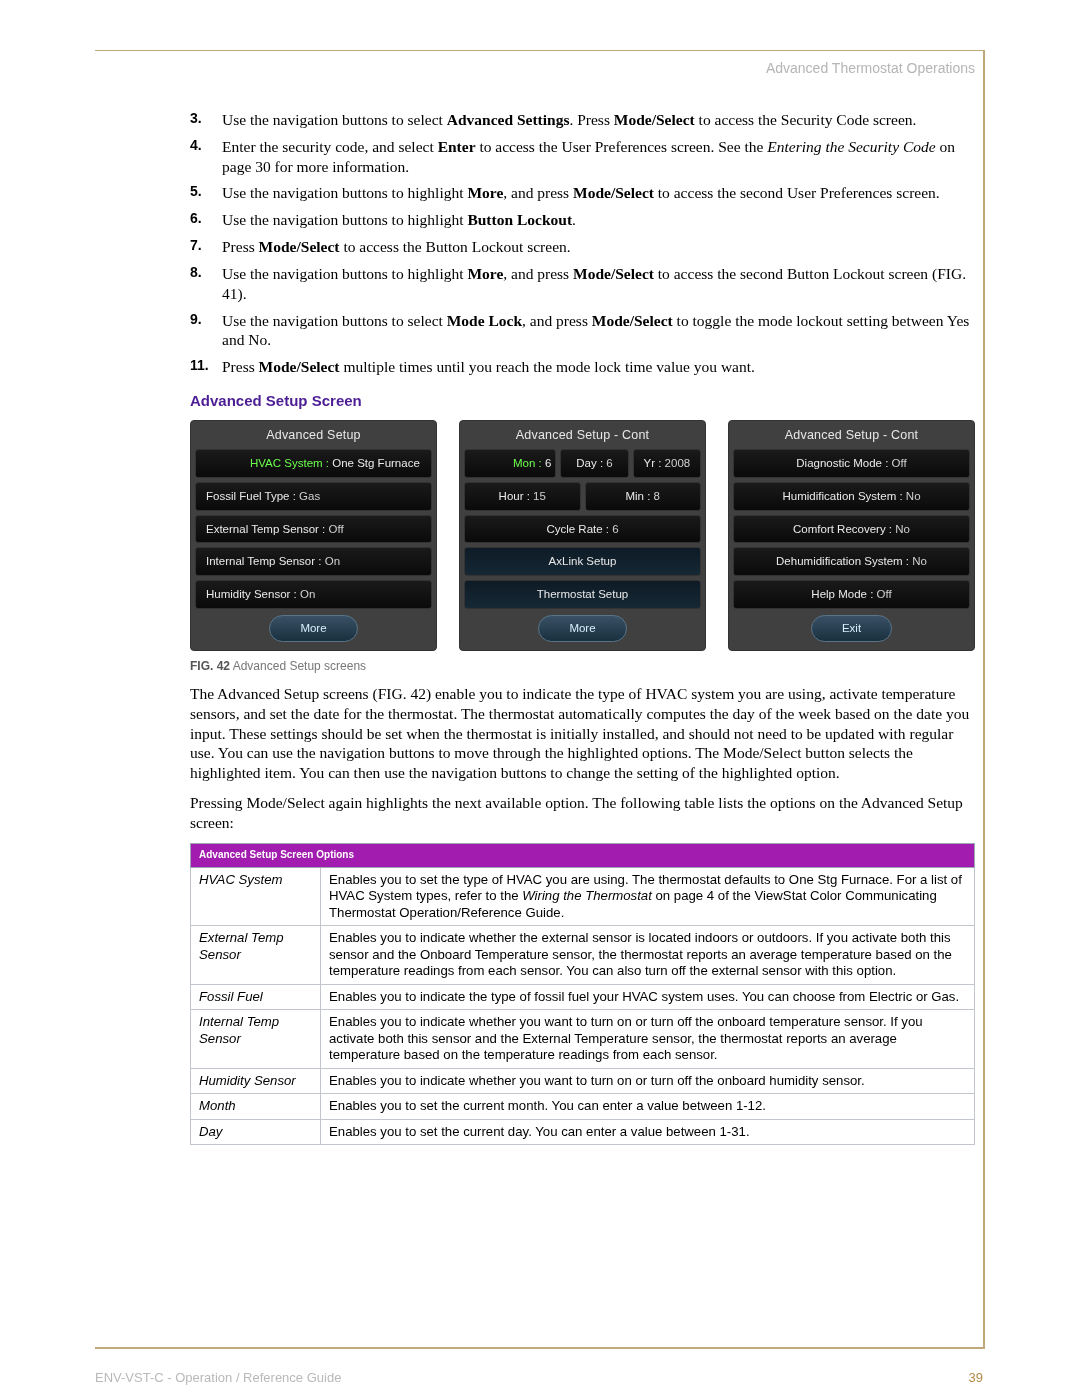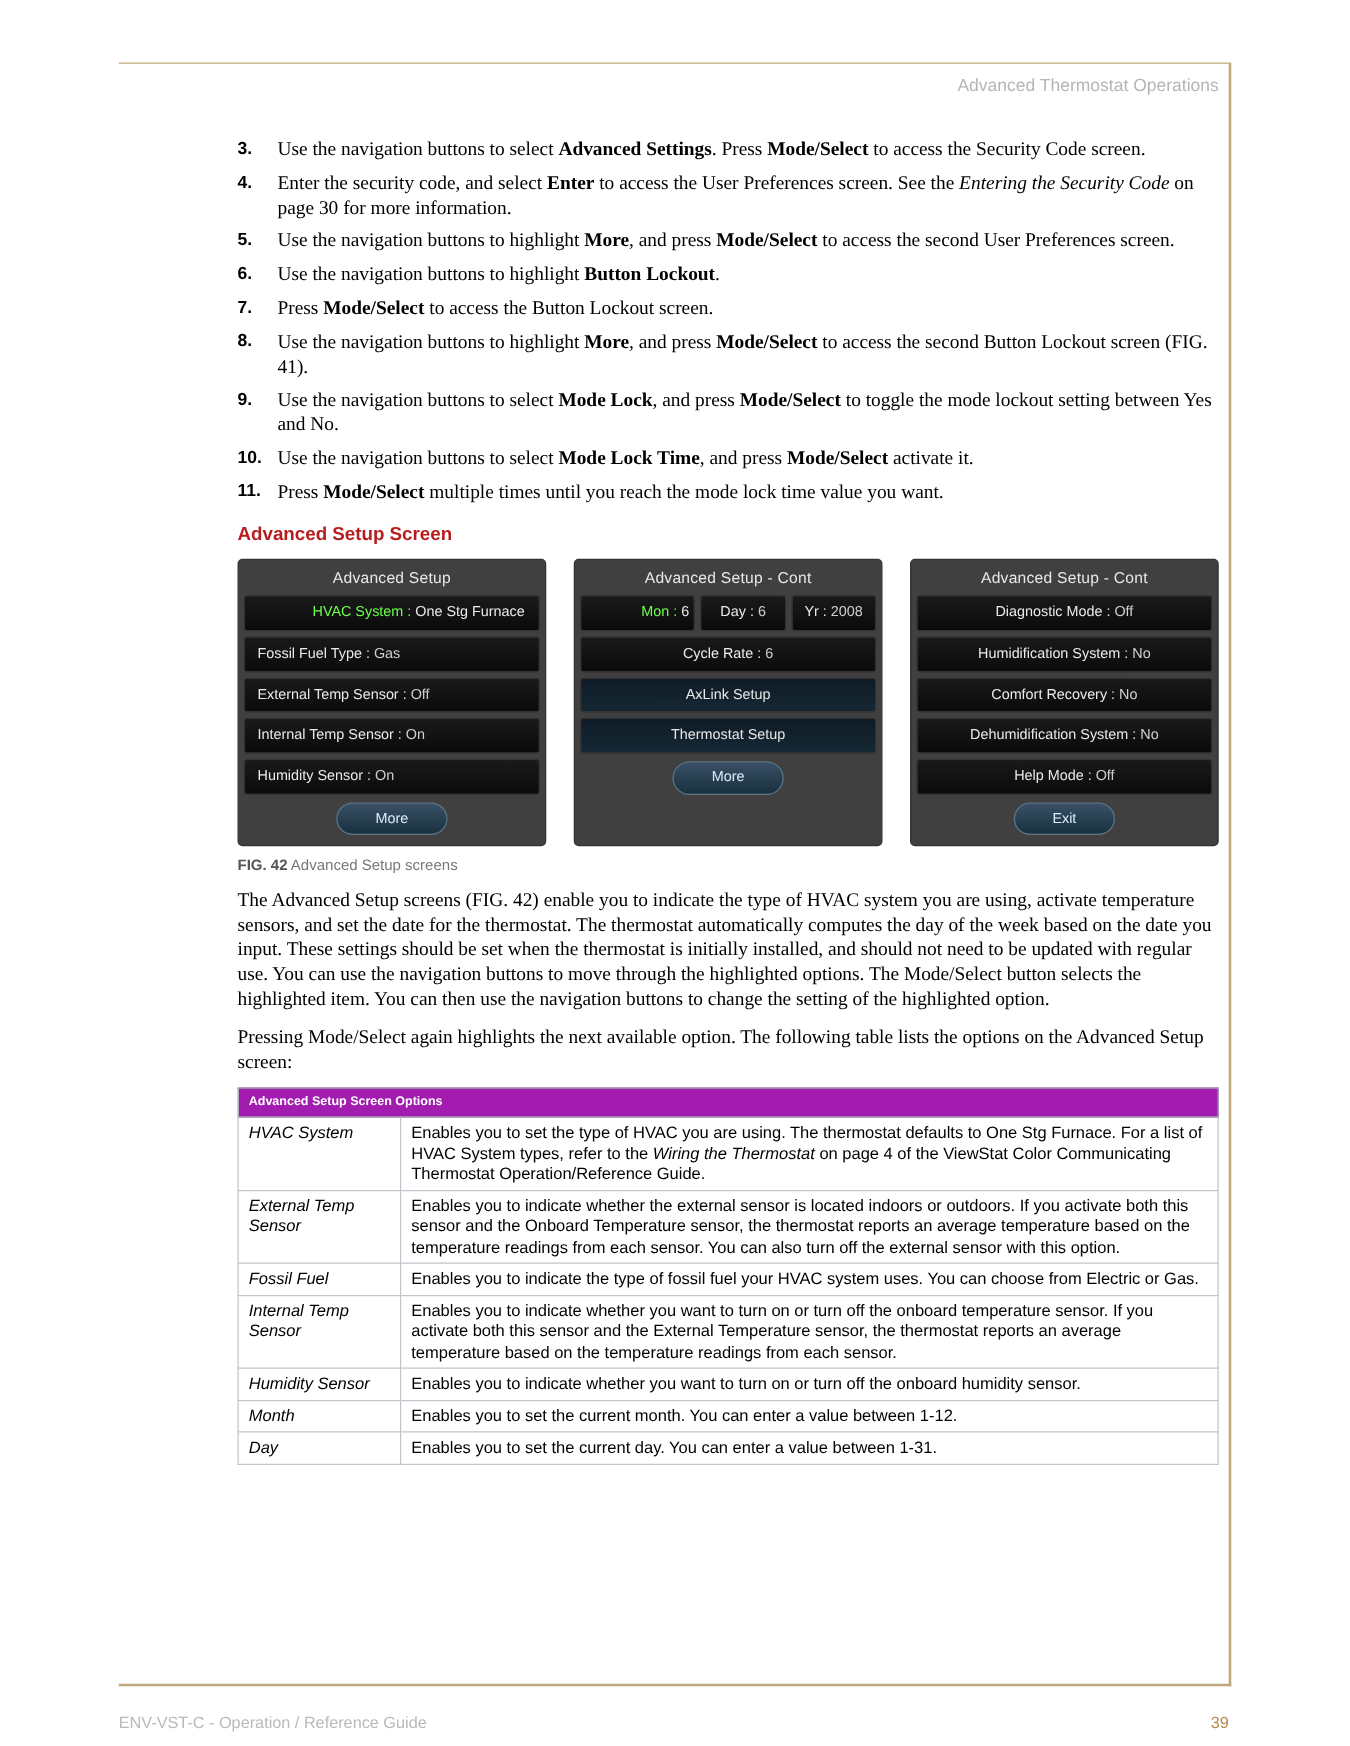--- a/index.html
+++ b/index.html
@@ -57,21 +57,21 @@
   ol.steps li .num {
     position: absolute;
     left: 0;
     top: 0;
     font-weight: bold;
     font-family: Arial, Helvetica, sans-serif;
     font-size: 14px;
   }
   .section-heading {
     font-family: Arial, Helvetica, sans-serif;
-    color: #b91c1c;
+    color: #4c1d95;
     font-weight: bold;
     font-size: 15px;
     margin: 10px 0 10px 0;
   }
   .screens-row {
     display: flex;
     justify-content: space-between;
     gap: 22px;
     margin-bottom: 8px;
   }
@@ -185,21 +185,20 @@
 <div class="content">
 
   <ol class="steps" id="steps">
       <li><span class="num">3.</span>Use the navigation buttons to select <b>Advanced Settings</b>. Press <b>Mode/Select</b> to access the Security Code screen.</li>
       <li><span class="num">4.</span>Enter the security code, and select <b>Enter</b> to access the User Preferences screen. See the <i class="docref">Entering the Security Code</i> on page 30 for more information.</li>
       <li><span class="num">5.</span>Use the navigation buttons to highlight <b>More</b>, and press <b>Mode/Select</b> to access the second User Preferences screen.</li>
       <li><span class="num">6.</span>Use the navigation buttons to highlight <b>Button Lockout</b>.</li>
       <li><span class="num">7.</span>Press <b>Mode/Select</b> to access the Button Lockout screen.</li>
       <li><span class="num">8.</span>Use the navigation buttons to highlight <b>More</b>, and press <b>Mode/Select</b> to access the second Button Lockout screen (FIG. 41).</li>
       <li><span class="num">9.</span>Use the navigation buttons to select <b>Mode Lock</b>, and press <b>Mode/Select</b> to toggle the mode lockout setting between Yes and No.</li>
-      <li><span class="num">10.</span>Use the navigation buttons to select <b>Mode Lock Time</b>, and press <b>Mode/Select</b> activate it.</li>
       <li><span class="num">11.</span>Press <b>Mode/Select</b> multiple times until you reach the mode lock time value you want.</li>
     </ol>
 
   <div class="section-heading">Advanced Setup Screen</div>
 
   <div class="screens-row" id="screens">
       <div class="thermo-screen">
         <div class="scr-title">Advanced Setup</div>
         <div class="scr-item selected"><span class="label">HVAC System :</span><span class="val"> One Stg Furnace</span></div>
         <div class="scr-item"><span class="label">Fossil Fuel Type :</span><span class="val"> Gas</span></div>
@@ -208,20 +207,24 @@
         <div class="scr-item"><span class="label">Humidity Sensor :</span><span class="val"> On</span></div>
         <div class="pill-btn">More</div>
       </div>
       <div class="thermo-screen">
         <div class="scr-title">Advanced Setup - Cont</div>
         <div class="scr-inline">
           <div class="scr-item selected"><span class="label">Mon :</span><span class="val"> 6</span></div>
           <div class="scr-item"><span class="label">Day :</span><span class="val"> 6</span></div>
           <div class="scr-item"><span class="label">Yr :</span><span class="val"> 2008</span></div>
         </div>
+        <div class="scr-inline">
+          <div class="scr-item"><span class="label">Hour :</span><span class="val"> 15</span></div>
+          <div class="scr-item"><span class="label">Min :</span><span class="val"> 8</span></div>
+        </div>
         <div class="scr-item center"><span class="label">Cycle Rate :</span><span class="val"> 6</span></div>
         <div class="scr-item inset">AxLink Setup</div>
         <div class="scr-item inset">Thermostat Setup</div>
         <div class="pill-btn">More</div>
       </div>
       <div class="thermo-screen">
         <div class="scr-title">Advanced Setup - Cont</div>
         <div class="scr-item center"><span class="label">Diagnostic Mode :</span><span class="val"> Off</span></div>
         <div class="scr-item center"><span class="label">Humidification System :</span><span class="val"> No</span></div>
         <div class="scr-item center"><span class="label">Comfort Recovery :</span><span class="val"> No</span></div>

